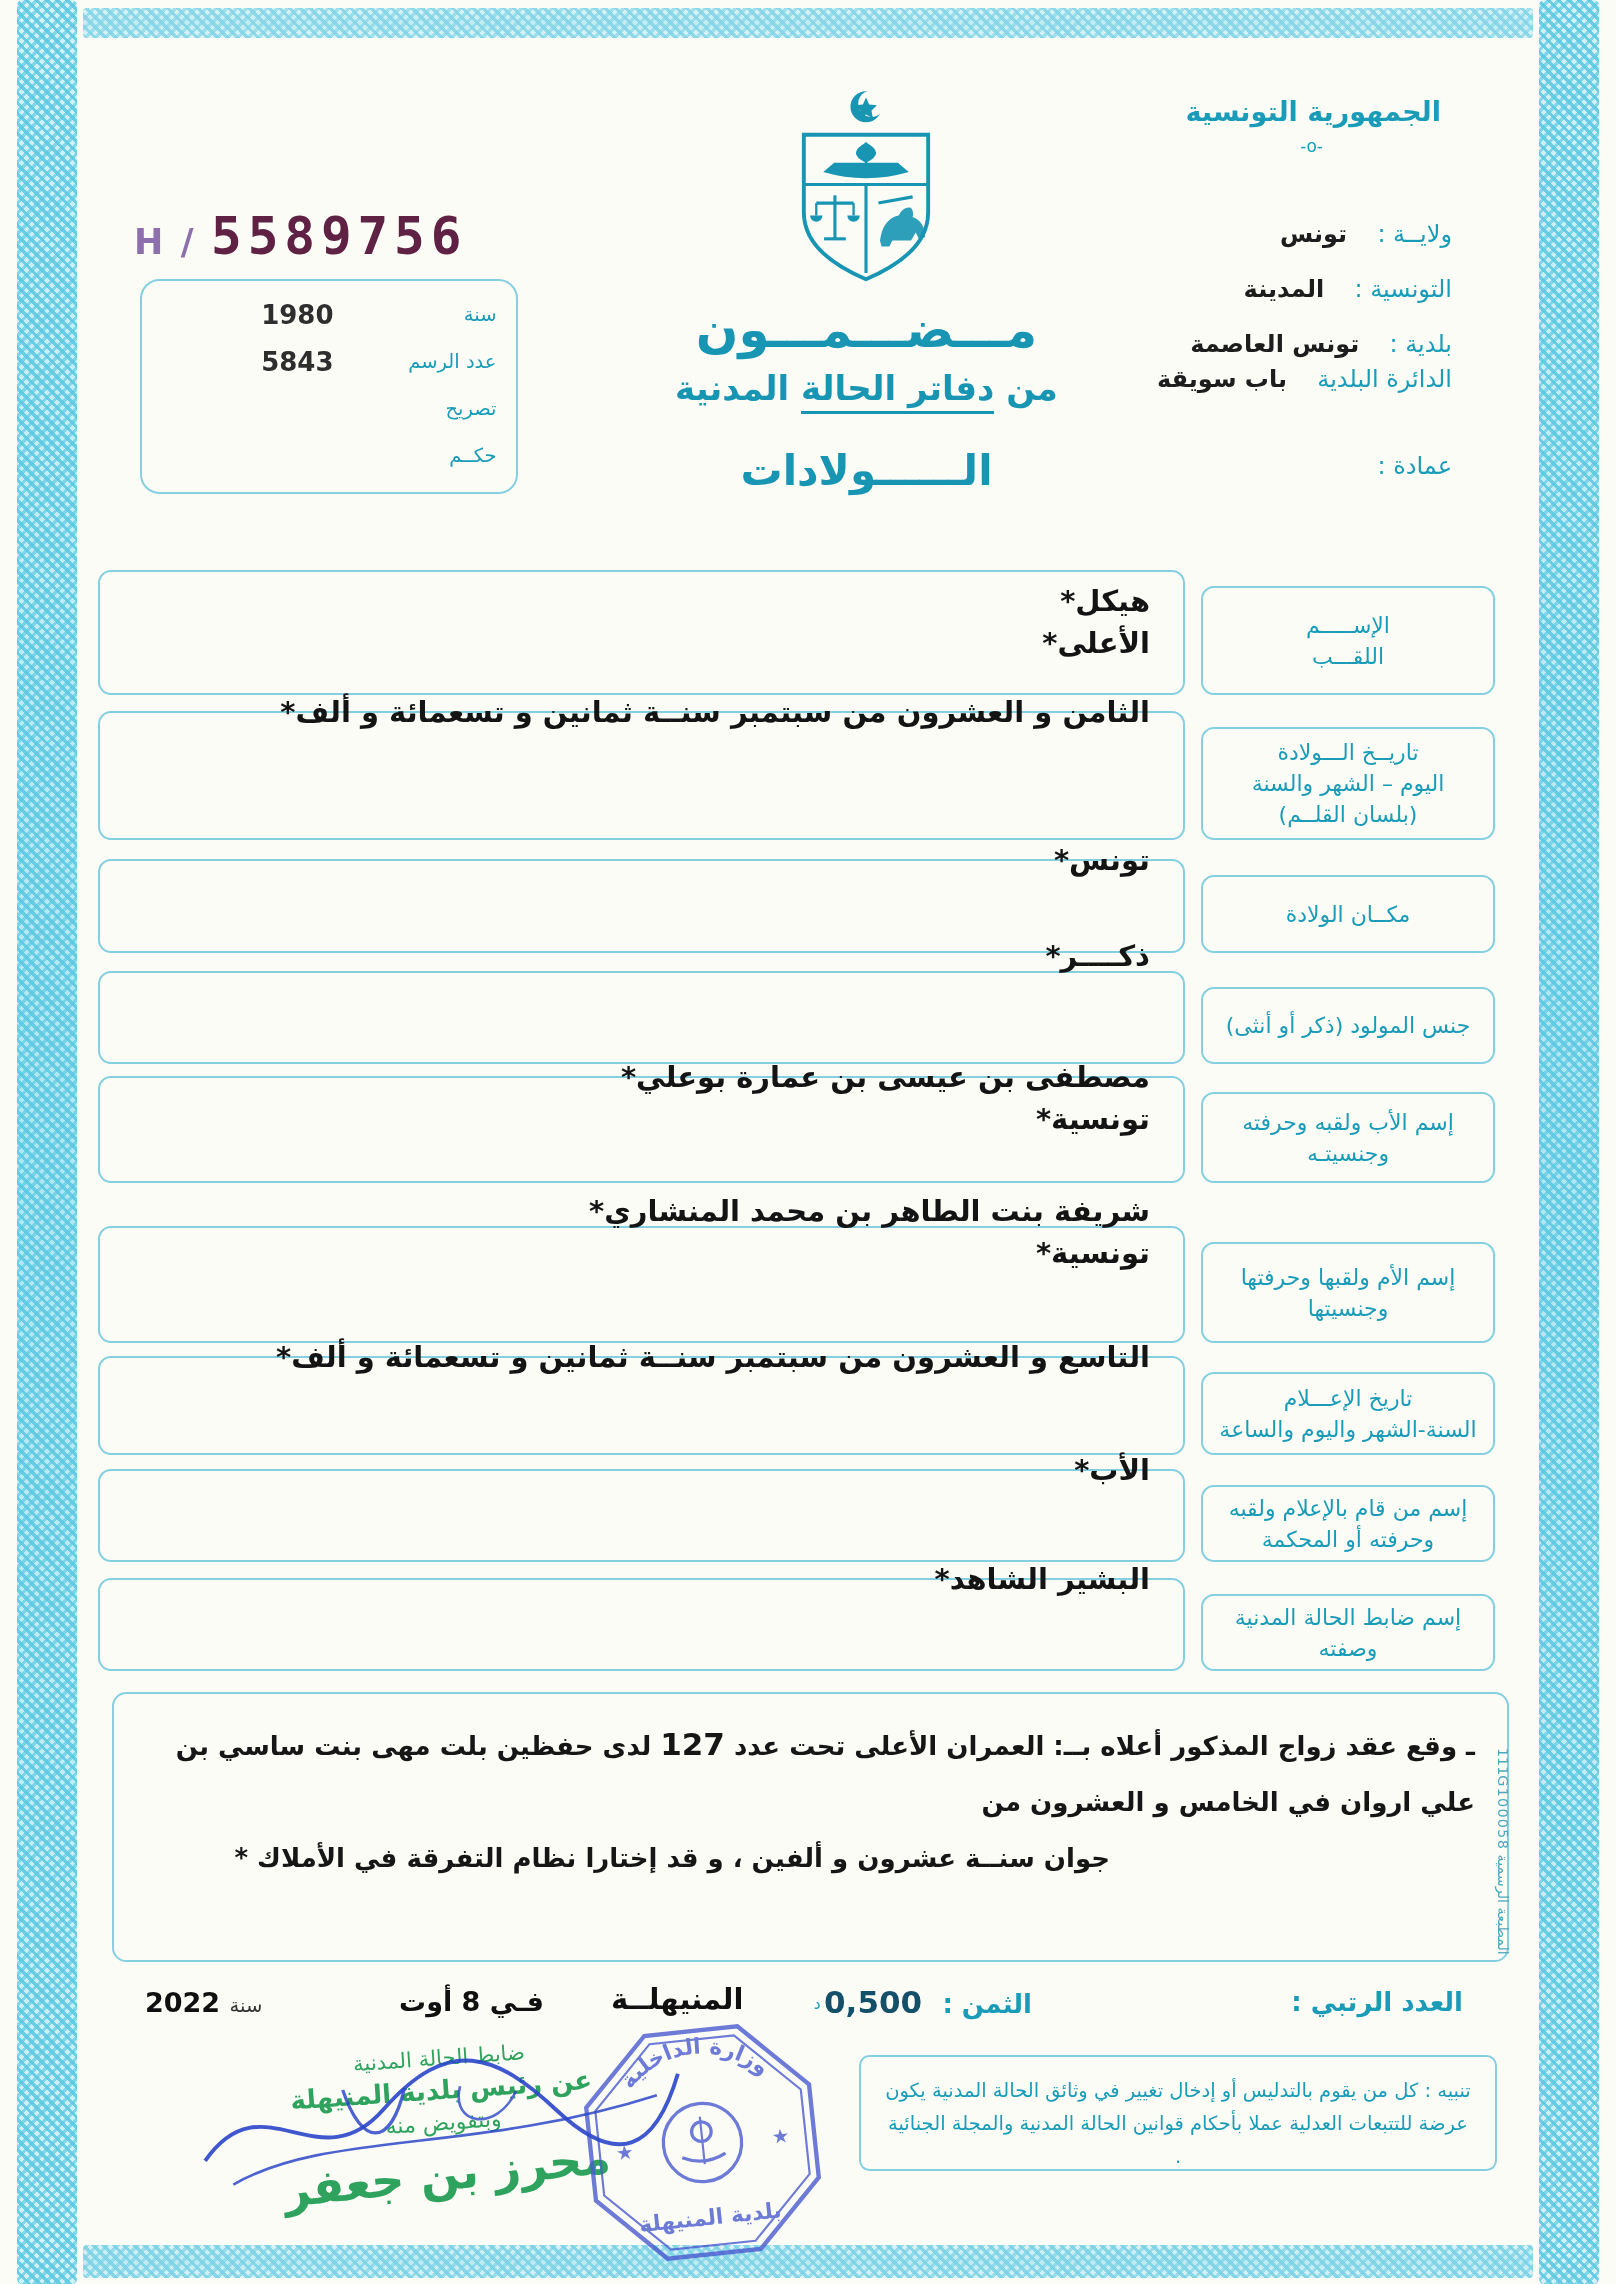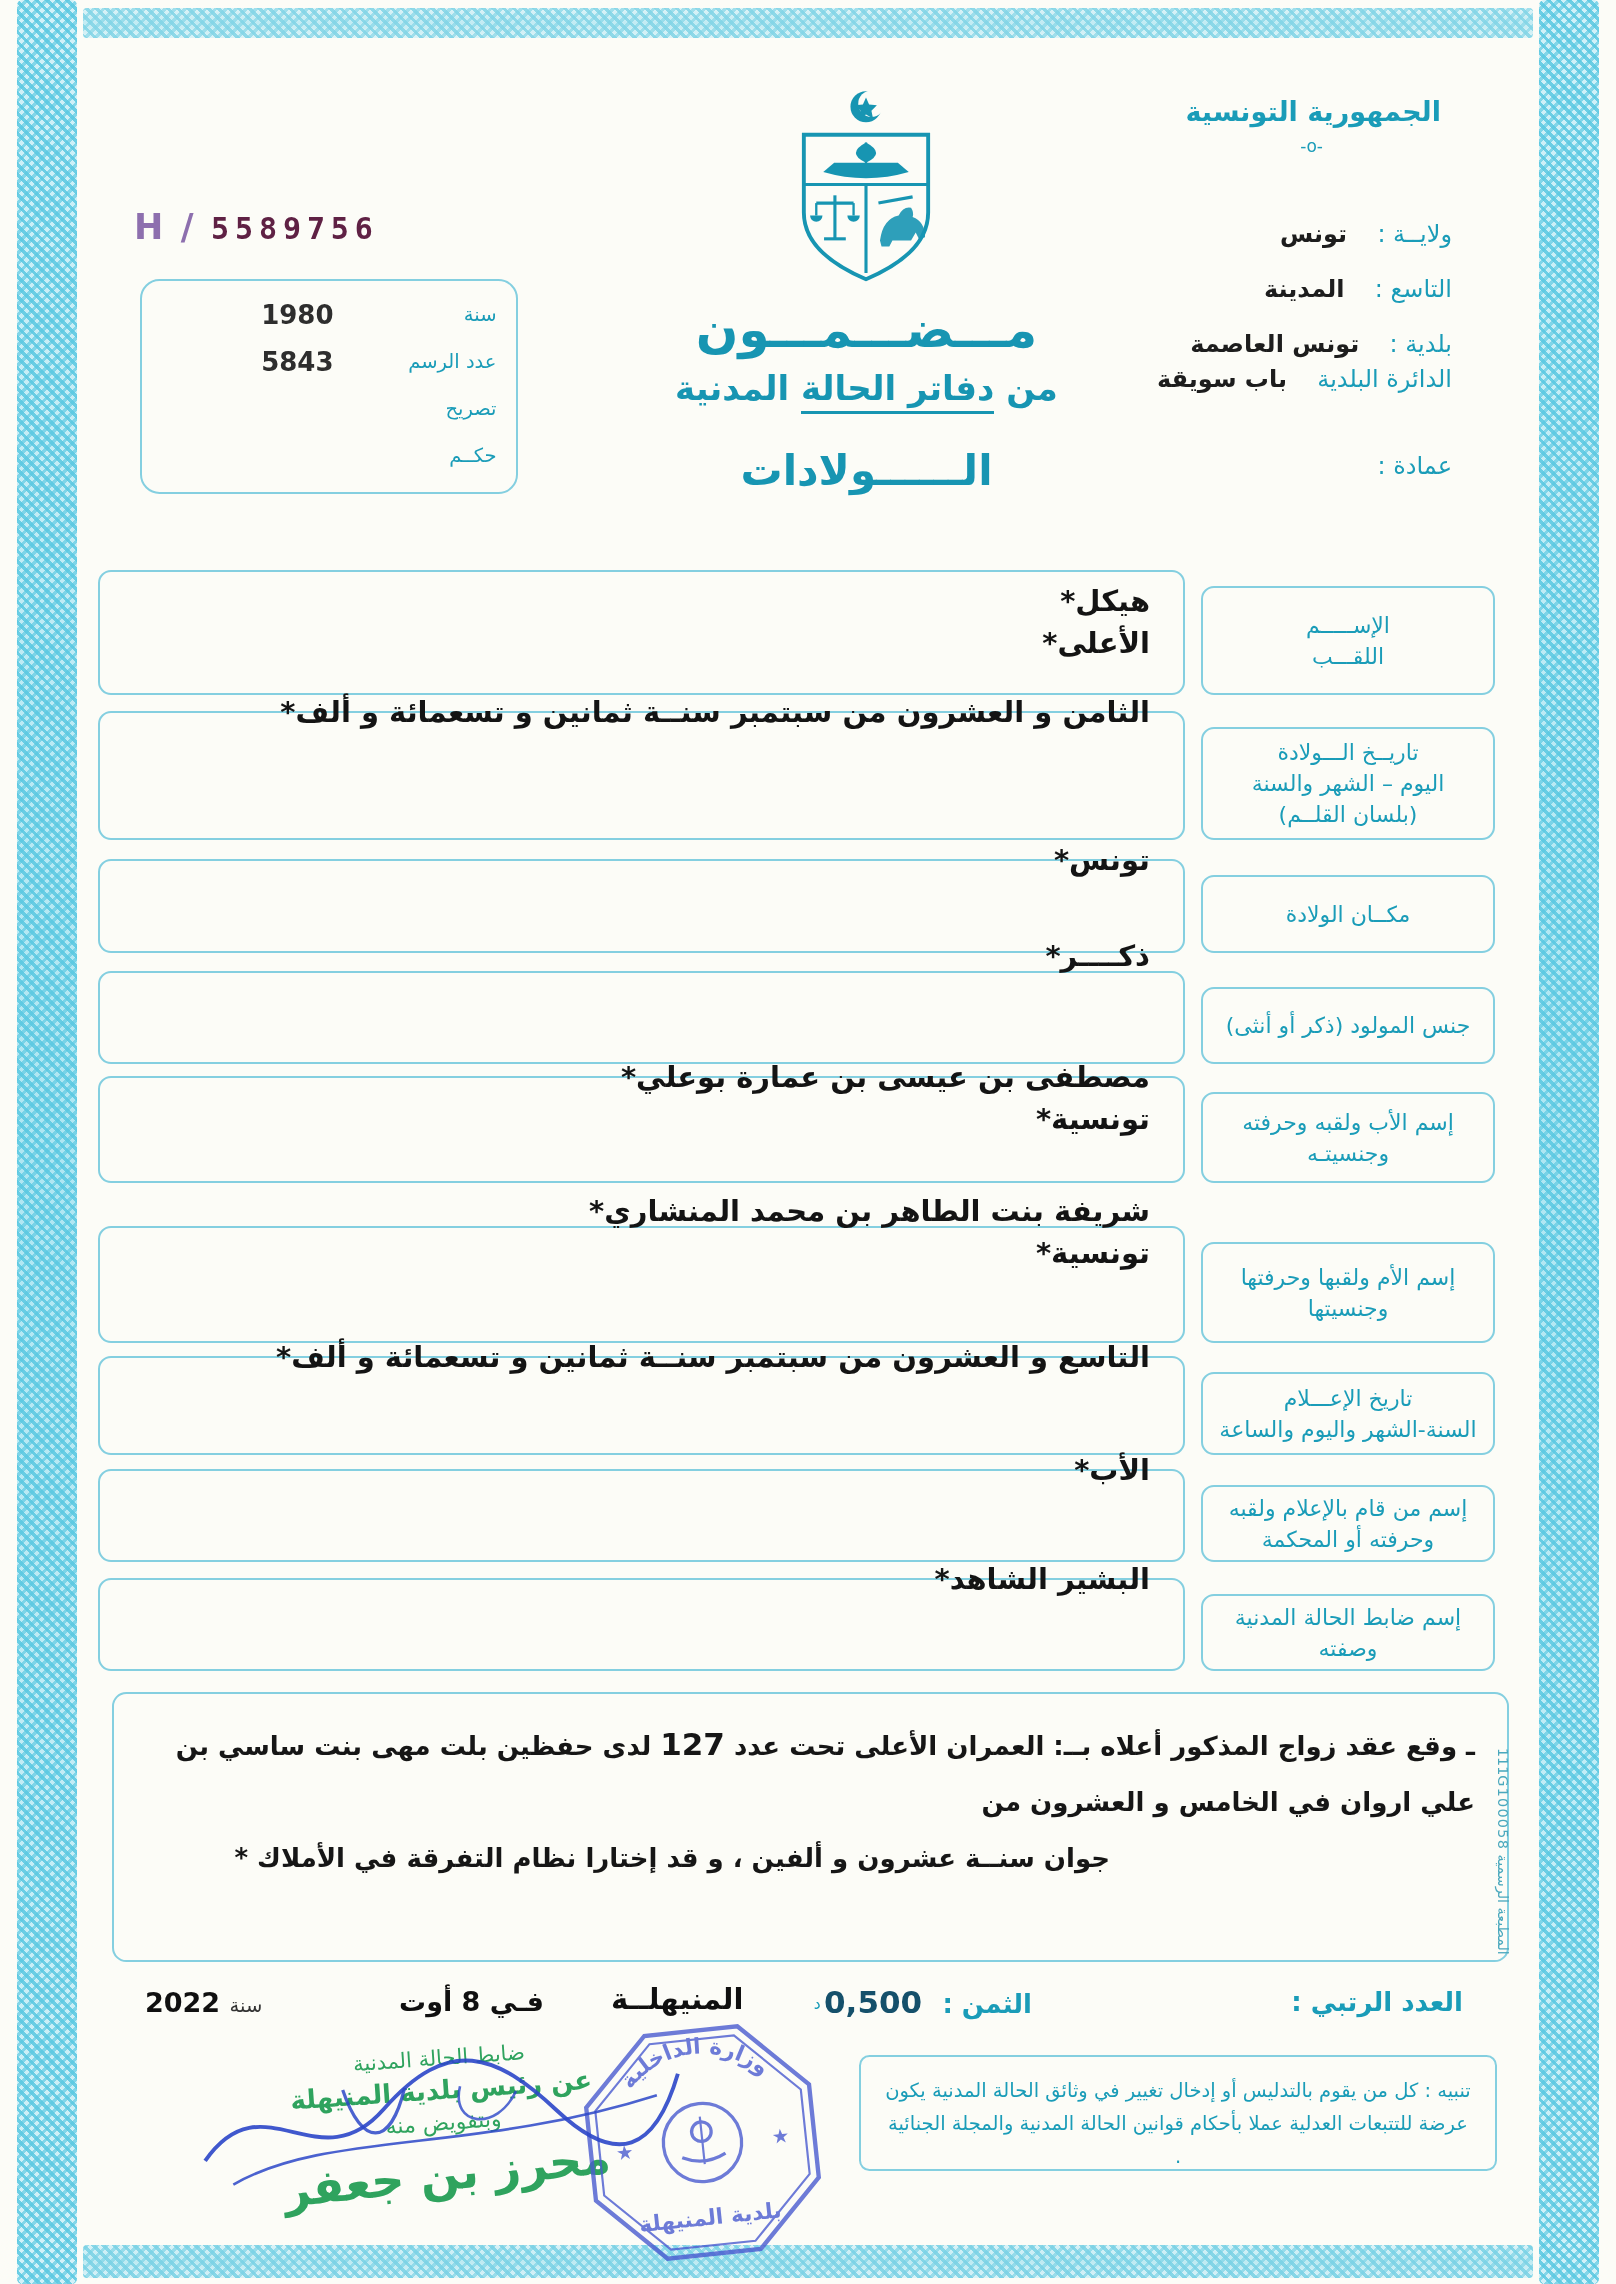--- a/index.html
+++ b/index.html
@@ -20,21 +20,21 @@
       linear-gradient(#d2f1f8,#aee6f2 50%,#d2f1f8);
   }
   .band-left{left:17px;top:0;width:60px;height:2284px;border-radius:5.2px;}
   .band-right{right:17px;top:0;width:60px;height:2284px;border-radius:5.2px;}
   .band-top{left:83px;right:83px;top:7.8px;height:30px;opacity:.75;border-radius:3.9px;}
   .band-bottom{left:83px;right:83px;bottom:6.5px;height:33px;opacity:.8;border-radius:3.9px;}
 
   
   .serial{position:absolute;left:134px;top:207px;direction:ltr;white-space:nowrap;}
   .serial .pfx{font-size:35px;color:#8d6fae;font-weight:bold;letter-spacing:2.6px;}
-  .serial .num{font-family:"DejaVu Sans Mono",monospace;font-size:30px;color:#5f2144;font-weight:bold;letter-spacing:5.9px;margin-left:11.7px;margin-top:12px;}
+  .serial .num{font-family:"DejaVu Sans Mono",monospace;font-size:51px;color:#5f2144;font-weight:bold;letter-spacing:5.9px;margin-left:11.7px;margin-top:12px;}
 
   
   .regbox{
     position:absolute;left:140px;top:279px;width:378px;height:215px;
     border:2px solid #84cfe0;border-radius:19.5px;
     padding:10.4px 19.5px;box-sizing:border-box;direction:rtl;
   }
   .regline{display:flex;align-items:center;height:47px;}
   .rlab{color:#1a9cb8;font-size:19.5px;width:124px;}
   .rval{color:#2e2e2e;font-size:26px;font-weight:bold;margin-right:39px;}
@@ -176,21 +176,21 @@
   </svg>
 
   <div class="republic">الجمهورية التونسية</div>
   <div class="republic-dash">-o-</div>
 
   <div class="adm" style="top:220px">
     <span class="alab">ولايــة :</span>
     <span class="aval">تونس</span>
   </div>
   <div class="adm" style="top:275px">
-    <span class="alab">التاسع :</span>
+    <span class="alab">التونسية :</span>
     <span class="aval">المدينة</span>
   </div>
   <div class="adm" style="top:330px">
     <span class="alab">بلدية :</span>
     <span class="aval">تونس العاصمة</span>
   </div>
   <div class="adm" style="top:365px">
     <span class="alab">الدائرة البلدية</span>
     <span class="aval">باب سويقة</span>
   </div>

